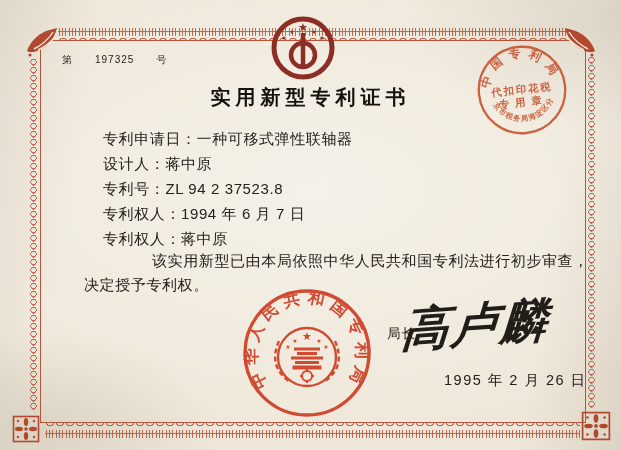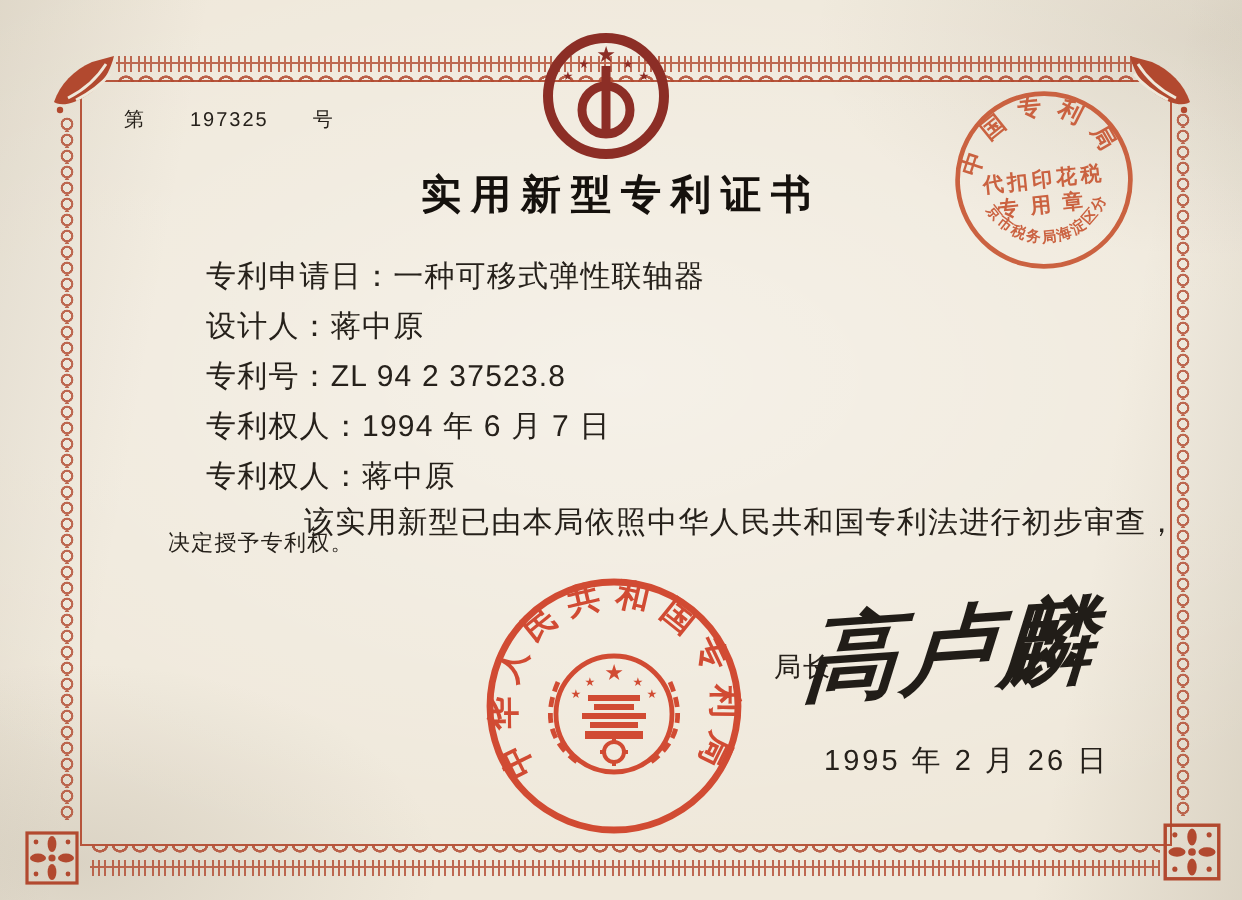--- a/index.html
+++ b/index.html
@@ -48,30 +48,30 @@
   .numline{left:62px;top:53px;font-size:10px;letter-spacing:1px;}
   .numline .gap{display:inline-block;width:22px;}
   .pageline{left:84px;top:76px;font-size:15px;letter-spacing:1px;}
   .pageline .gap{display:inline-block;width:12px;}
   .title{
     left:0;top:84px;width:621px;text-align:center;
     font-size:20px;font-weight:700;letter-spacing:5px;color:#15110d;
   }
   .fields{left:103px;top:126px;font-size:15px;line-height:25px;letter-spacing:.6px;}
   .para1{left:133px;top:252px;font-size:15px;letter-spacing:.6px;margin-left:19px;}
-  .para2{left:84px;top:264px;font-size:11px;letter-spacing:.6px;}
+  .para2{left:84px;top:276px;font-size:15px;letter-spacing:.6px;}
   .director{left:387px;top:325px;font-size:13.5px;letter-spacing:1px;font-family:Liberation Mono, monospace;}
   .signature{
     left:402px;top:293px;width:175px;
     font-family:"DejaVu Serif","Liberation Serif",serif;
     font-size:47px;font-weight:700;font-style:italic;
     color:#211d18;letter-spacing:2px;
     transform:rotate(-4deg) skewX(-8deg);
   }
-  .dateline{left:412px;top:371px;font-size:14.5px;letter-spacing:1.5px;}
+  .dateline{left:444px;top:371px;font-size:14.5px;letter-spacing:1.5px;}
   svg text{font-family:"Liberation Sans","DejaVu Sans",sans-serif;}
 </style>
 </head>
 <body>
 
 <div class="stage">
 
   <div class="abs frame-line"></div>
   <div class="abs glyphs-h" style="left:58px;top:28px;width:510px;"></div>
   <div class="abs scallops-up" style="left:58px;top:35px;width:510px;"></div>

